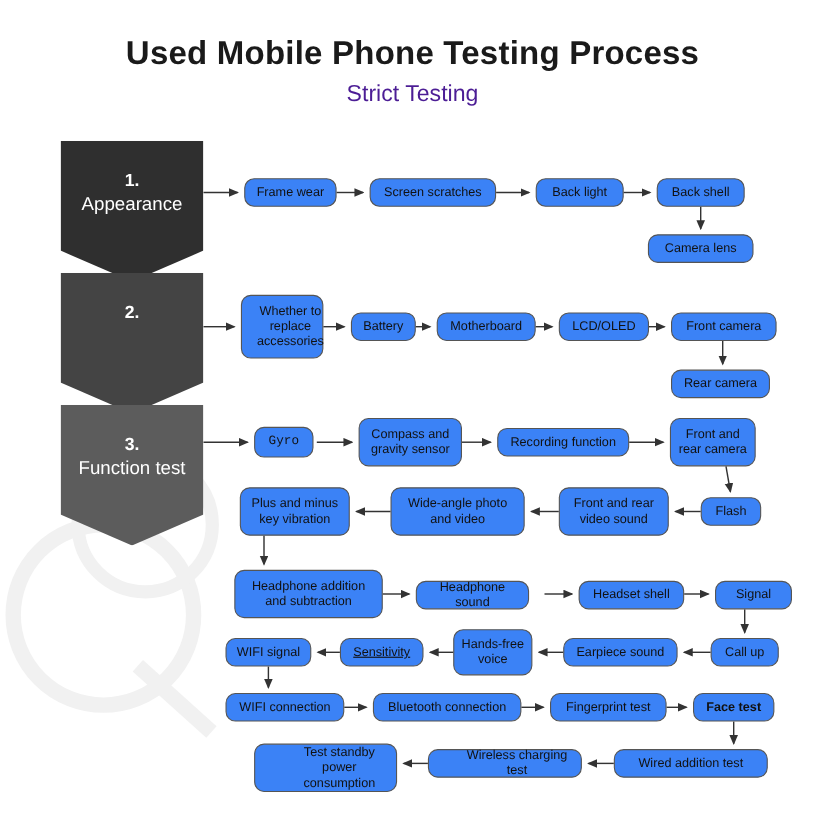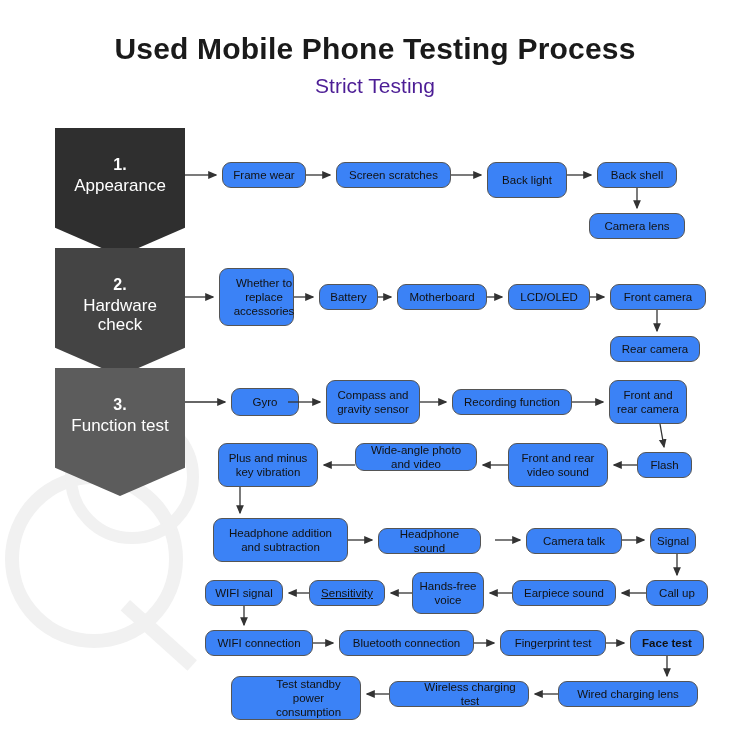--- a/index.html
+++ b/index.html
@@ -136,70 +136,68 @@
 
   <div class="title">Used Mobile Phone Testing Process</div>
   <div class="subtitle">Strict Testing</div>
 
   <div class="chevron c1">
     <div class="chev-num">1.</div>
     <div class="chev-label">Appearance</div>
   </div>
   <div class="chevron c2">
     <div class="chev-num">2.</div>
-    <div class="chev-label" style="white-space:pre-line;">Hardware
-check</div>
   </div>
   <div class="chevron c3">
     <div class="chev-num">3.</div>
     <div class="chev-label">Function test</div>
   </div>
 
   <div class="node" style="left:222px; top:162px; width:84px; height:26px;">Frame wear</div>
   <div class="node" style="left:336px; top:162px; width:115px; height:26px;">Screen scratches</div>
-  <div class="node" style="left:487px; top:162px; width:80px; height:36px;">Back light</div>
+  <div class="node" style="left:487px; top:162px; width:80px; height:26px;">Back light</div>
   <div class="node" style="left:597px; top:162px; width:80px; height:26px;">Back shell</div>
   <div class="node" style="left:589px; top:213px; width:96px; height:26px;">Camera lens</div>
 
   <div class="node" style="left:219px; top:268px; width:75px; height:58px;padding-left:20px;">Whether to replace accessories</div>
   <div class="node" style="left:319px; top:284px; width:59px; height:26px;">Battery</div>
   <div class="node" style="left:397px; top:284px; width:90px; height:26px;">Motherboard</div>
   <div class="node" style="left:508px; top:284px; width:82px; height:26px;">LCD/OLED</div>
   <div class="node" style="left:610px; top:284px; width:96px; height:26px;">Front camera</div>
   <div class="node" style="left:610px; top:336px; width:90px; height:26px;">Rear camera</div>
 
-  <div class="node" style="left:231px; top:388px; width:68px; height:28px;">Gyro</div>
+  <div class="node" style="left:231px; top:388px; width:54px; height:28px;font-family:Liberation Mono, monospace;">Gyro</div>
   <div class="node" style="left:326px; top:380px; width:94px; height:44px;">Compass and gravity sensor</div>
   <div class="node" style="left:452px; top:389px; width:120px; height:26px;">Recording function</div>
   <div class="node" style="left:609px; top:380px; width:78px; height:44px;">Front and rear camera</div>
   <div class="node" style="left:637px; top:452px; width:55px; height:26px;">Flash</div>
 
   <div class="node" style="left:218px; top:443px; width:100px; height:44px;">Plus and minus key vibration</div>
-  <div class="node" style="left:355px; top:443px; width:122px; height:28px;">Wide-angle photo and video</div>
+  <div class="node" style="left:355px; top:443px; width:122px; height:44px;">Wide-angle photo and video</div>
   <div class="node" style="left:508px; top:443px; width:100px; height:44px;">Front and rear video sound</div>
 
   <div class="node" style="left:213px; top:518px; width:135px; height:44px;">Headphone  addition and subtraction</div>
   <div class="node" style="left:378px; top:528px; width:103px; height:26px;">Headphone  sound</div>
-  <div class="node" style="left:526px; top:528px; width:96px; height:26px;">Camera talk</div>
-  <div class="node" style="left:650px; top:528px; width:46px; height:26px;">Signal</div>
+  <div class="node" style="left:526px; top:528px; width:96px; height:26px;">Headset shell</div>
+  <div class="node" style="left:650px; top:528px; width:70px; height:26px;">Signal</div>
 
   <div class="node" style="left:205px; top:580px; width:78px; height:26px;">WIFI signal</div>
   <div class="node" style="left:309px; top:580px; width:76px; height:26px;text-decoration:underline;">Sensitivity</div>
   <div class="node" style="left:412px; top:572px; width:72px; height:42px;">Hands-free voice</div>
   <div class="node" style="left:512px; top:580px; width:104px; height:26px;">Earpiece sound</div>
   <div class="node" style="left:646px; top:580px; width:62px; height:26px;">Call up</div>
 
   <div class="node" style="left:205px; top:630px; width:108px; height:26px;">WIFI connection</div>
   <div class="node" style="left:339px; top:630px; width:135px; height:26px;">Bluetooth  connection</div>
   <div class="node" style="left:500px; top:630px; width:106px; height:26px;">Fingerprint test</div>
   <div class="node" style="left:630px; top:630px; width:74px; height:26px;font-weight:bold;">Face test</div>
 
   <div class="node" style="left:231px; top:676px; width:130px; height:44px;padding-left:30px;">Test standby power consumption</div>
   <div class="node" style="left:389px; top:681px; width:140px; height:26px;padding-left:27px;">Wireless charging test</div>
-  <div class="node" style="left:558px; top:681px; width:140px; height:26px;">Wired charging lens</div>
+  <div class="node" style="left:558px; top:681px; width:140px; height:26px;">Wired addition test</div>
 
   <svg id="arrows">
     <defs>
       <marker id="ah" markerWidth="7" markerHeight="7" refX="6" refY="3" orient="auto">
         <path d="M0,0 L7,3 L0,6 z" fill="#333"></path>
       </marker>
     </defs>
     <g stroke="#333" stroke-width="1.3" fill="none" marker-end="url(#ah)">
 
       <path d="M185,175 L216,175"></path>

